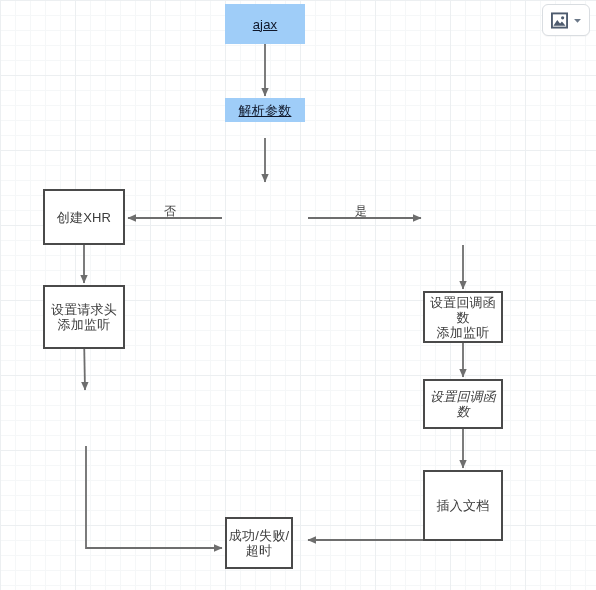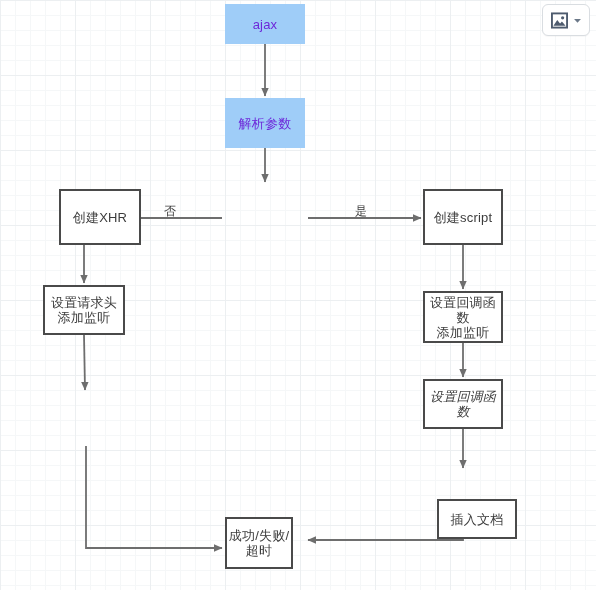--- a/index.html
+++ b/index.html
@@ -55,21 +55,22 @@
   }
 
   .node-box {
     background: #ffffff;
     border: 2px solid #4a4a4a;
   }
 
   .node-start {
     background: #9fcdf8;
     border: none;
-    color: #6d28d9;
+    color: #0f172a;
+    text-decoration: underline;
   }
 
   .node-diamond {
     background: transparent;
     border: none;
   }
   .node-diamond .diamond-shape {
     position: absolute;
     left: 0;
     top: 0;
@@ -146,37 +147,36 @@
       <path d="M463,524 L463,540 L308,540"></path>
     </g>
   </svg>
 
   <div class="edge-label" style="left:161px; top:204px; width:18px;">否</div>
 
   <div class="edge-label" style="left:352px; top:204px; width:18px;">是</div>
 
   <div class="node node-start" style="left:225px; top:4px; width:80px; height:40px;">ajax</div>
 
-  <div class="node node-start" style="left:225px; top:98px; width:80px; height:50px;">解析参数</div>
+  <div class="node node-start" style="left:225px; top:98px; width:80px; height:24px;">解析参数</div>
 
 
-  <div class="node node-box" style="left:43px; top:189px; width:82px; height:56px;margin-left:16px;">创建XHR</div>
+  <div class="node node-box" style="left:43px; top:189px; width:82px; height:56px;">创建XHR</div>
 
-  <div class="node node-box" style="left:43px; top:285px; width:82px; height:50px;font-family:Liberation Serif, serif;">设置请求头
+  <div class="node node-box" style="left:43px; top:285px; width:82px; height:64px;font-family:Liberation Serif, serif;">设置请求头
 添加监听</div>
 
 
-  <div class="node node-box" style="left:423px; top:189px; width:80px; height:56px;">创建script</div>
 
   <div class="node node-box" style="left:423px; top:291px; width:80px; height:52px;">设置回调函数
 添加监听</div>
 
   <div class="node node-box" style="left:423px; top:379px; width:80px; height:50px;font-style:italic;">设置回调函数</div>
 
-  <div class="node node-box" style="left:437px; top:470px; width:80px; height:40px;margin-top:29px;">插入文档</div>
+  <div class="node node-box" style="left:423px; top:470px; width:80px; height:71px;">插入文档</div>
 
   <div class="node node-box" style="left:225px; top:517px; width:68px; height:52px;">成功/失败/
 超时</div>
 
   <div id="export-control" title="导出图片">
     <svg class="img-icon" viewBox="0 0 18 18">
       <rect x="1" y="1.5" width="16" height="15" fill="none" stroke="#4e5b6e" stroke-width="2"></rect>
       <circle cx="12.3" cy="6.2" r="1.7" fill="#4e5b6e"></circle>
       <path d="M2.6,14.6 L6.6,8.6 L9.6,12.1 L11.6,10.1 L15.4,14.6 Z" fill="#4e5b6e"></path>
     </svg>

